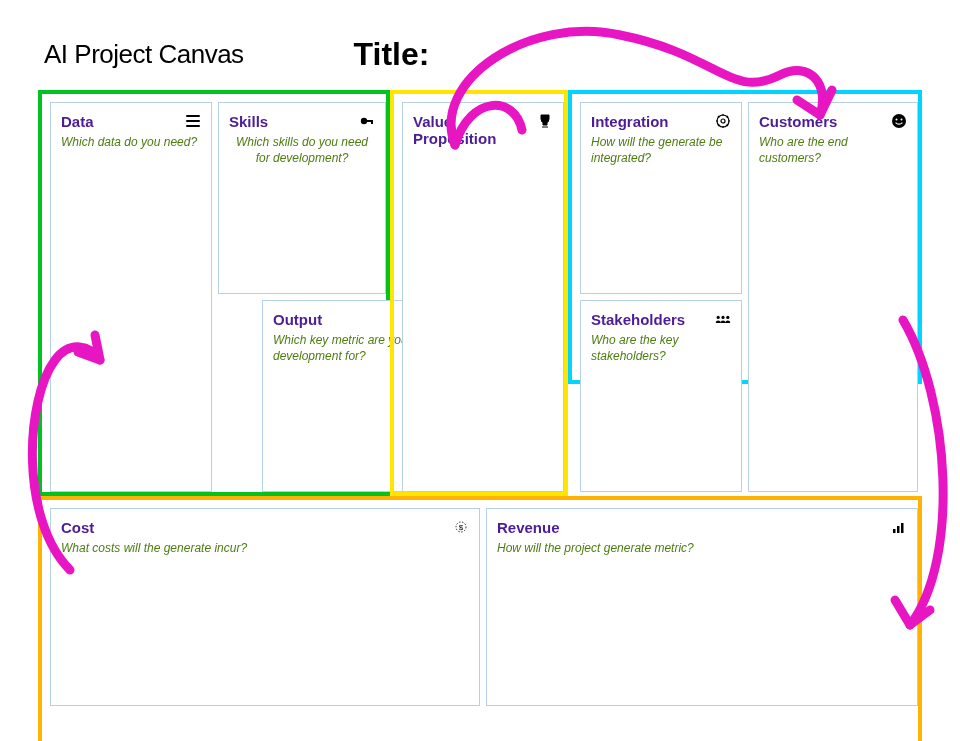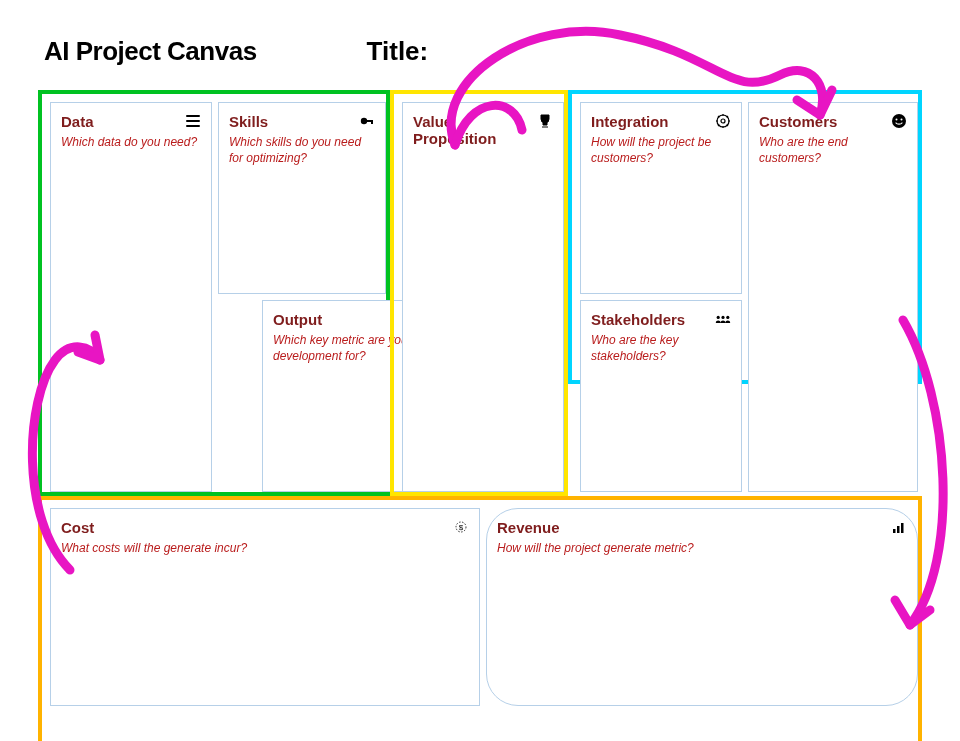--- a/index.html
+++ b/index.html
@@ -11,27 +11,27 @@
     position: relative;
     overflow: hidden;
   }
   .header {
     display: flex;
     align-items: center;
     padding: 36px 0 0 44px;
     gap: 110px;
   }
   .header h1 {
-    font-weight: 700;
+    font-weight: 400;
     font-size: 26px;
     letter-spacing: -0.5px;
   }
   .header .title-label {
     font-weight: 800;
-    font-size: 26px;
+    font-size: 32px;
   }
   .canvas {
     position: absolute;
     left: 38px;
     top: 90px;
     width: 884px;
     height: 620px;
   }
   .group {
     position: absolute;
@@ -51,49 +51,49 @@
   }
   .cell .head {
     display: flex;
     justify-content: space-between;
     align-items: flex-start;
     margin-bottom: 4px;
   }
   .cell .label {
     font-weight: 700;
     font-size: 15px;
-    color: #7f1d1d;
+    color: #4c1d95;
   }
   .cell .icon {
     width: 16px; height: 16px;
     flex-shrink: 0;
   }
   .cell .desc {
     font-style: italic;
     font-size: 12px;
-    color: #b91c1c;
+    color: #4d7c0f;
     line-height: 1.35;
   }
 
   
   .c-data   { left: 8px;   top: 8px;   width: 162px; height: 390px; }
-  .c-skills { left: 176px; top: 8px;   width: 168px; height: 192px; }
+  .c-skills { left: 176px; top: 8px;   width: 168px; height: 192px; text-align: center; }
   .c-output { left: 176px; top: 206px; width: 168px; height: 192px; margin-left: 44px; }
 
   
   .c-value  { left: 8px; top: 8px; width: 162px; height: 390px; }
 
   
   .c-integ  { left: 8px;   top: 8px;   width: 162px; height: 192px; }
   .c-stake  { left: 8px;   top: 206px; width: 162px; height: 192px; }
   .c-cust   { left: 176px; top: 8px;   width: 170px; height: 390px; }
 
   
   .c-cost   { left: 8px;   top: 8px; width: 430px; height: 198px; }
-  .c-rev    { left: 444px; top: 8px; width: 432px; height: 198px; border-radius: 32px; }
+  .c-rev    { left: 444px; top: 8px; width: 432px; height: 198px; }
 
   
   .arrows {
     position: absolute;
     left: 0; top: 0;
     width: 960px; height: 741px;
     pointer-events: none;
   }
   .arrows path {
     fill: none;
@@ -125,21 +125,21 @@
     </div>
     <div class="cell c-skills">
       <div class="head">
         <span class="label">Skills</span>
         <svg class="icon" viewBox="0 0 16 16">
             <circle cx="5" cy="8" r="3.2" fill="#000"></circle>
             <rect x="7" y="7" width="7" height="2" fill="#000"></rect>
             <rect x="12" y="7" width="2" height="4" fill="#000"></rect>
           </svg>
       </div>
-      <div class="desc">Which skills do you need for optimizing?</div>
+      <div class="desc">Which skills do you need for development?</div>
     </div>
     <div class="cell c-output">
       <div class="head">
         <span class="label">Output</span>
         <svg class="icon" viewBox="0 0 16 16">
             <circle cx="8" cy="8" r="6" fill="none" stroke="#000" stroke-width="1.5"></circle>
             <circle cx="8" cy="8" r="3" fill="none" stroke="#000" stroke-width="1.5"></circle>
             <circle cx="8" cy="8" r="1" fill="#000"></circle>
             <path d="M11 5 L15 1 M13 1h2v2" stroke="#000" stroke-width="1.5" fill="none"></path>
           </svg>
@@ -162,21 +162,21 @@
   <div class="group cyan">
     <div class="cell c-integ">
       <div class="head">
         <span class="label">Integration</span>
         <svg class="icon" viewBox="0 0 16 16">
             <circle cx="8" cy="8" r="6" fill="none" stroke="#000" stroke-width="1.2"></circle>
             <circle cx="8" cy="8" r="2" fill="none" stroke="#000" stroke-width="1.2"></circle>
             <path d="M8 1v2M8 13v2M1 8h2M13 8h2M3 3l1.4 1.4M11.6 11.6L13 13M3 13l1.4-1.4M11.6 4.4L13 3" stroke="#000" stroke-width="1.2"></path>
           </svg>
       </div>
-      <div class="desc">How will the project be customers?</div>
+      <div class="desc">How will the generate be integrated?</div>
     </div>
     <div class="cell c-stake">
       <div class="head">
         <span class="label">Stakeholders</span>
         <svg class="icon" viewBox="0 0 20 12">
             <circle cx="4" cy="4" r="2" fill="#000"></circle>
             <circle cx="10" cy="4" r="2" fill="#000"></circle>
             <circle cx="16" cy="4" r="2" fill="#000"></circle>
             <path d="M1 11c0-2 1.5-3 3-3s3 1 3 3M7 11c0-2 1.5-3 3-3s3 1 3 3M13 11c0-2 1.5-3 3-3s3 1 3 3" fill="#000"></path>
           </svg>

